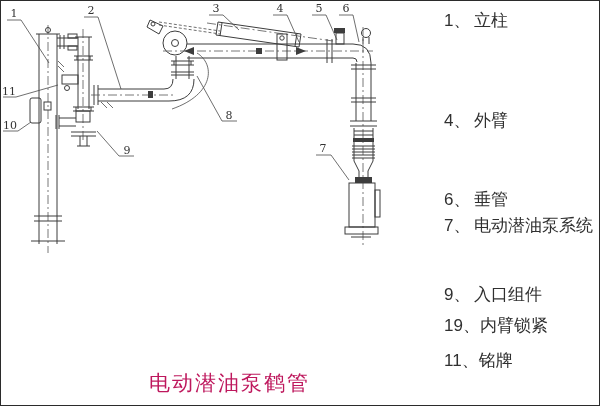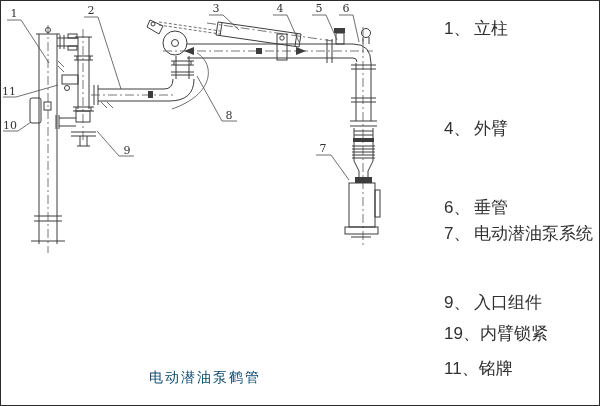--- a/index.html
+++ b/index.html
@@ -2,30 +2,30 @@
 <html><head>
 <meta charset="utf-8">
 <style>
   html,body{margin:0;padding:0;background:#fff;}
   #stage{
     position:relative;width:600px;height:406px;background:#ffffff;
     border:1px solid #2b2b2b;box-sizing:border-box;overflow:hidden;
     font-family:"Liberation Sans",sans-serif;color:#2e2e2e;
   }
   #drawing-svg{position:absolute;left:0;top:0;}
-  .legend{position:absolute;left:443px;top:8px;width:156px;height:346px;}
+  .legend{position:absolute;left:443px;top:0;width:156px;height:346px;}
   .legend-row{
     position:absolute;left:0;white-space:nowrap;
     font-size:17px;line-height:1.1;color:#303030;
     font-family:"Liberation Sans",sans-serif;
   }
   .legend-num{display:inline-block;min-width:30px;}
   .legend-label{display:inline-block;}
   .caption{
-    position:absolute;left:148px;top:368px;font-size:14px;color:#0c4a6e;
+    position:absolute;left:148px;top:368px;font-size:21px;color:#be185d;
     letter-spacing:2px;white-space:nowrap;
     font-family:"Liberation Sans",sans-serif;
   }
   .callout-num{
     font-family:"DejaVu Serif",serif;font-size:11px;fill:#333;
   }
   .ln{stroke:#3d3d3d;stroke-width:1;fill:none;}
   .thin{stroke:#4a4a4a;stroke-width:.8;fill:none;}
   .fillDark{fill:#3d3d3d;stroke:none;}
   .cl{stroke:#555;stroke-width:.8;fill:none;stroke-dasharray:9 3 2 3;}

